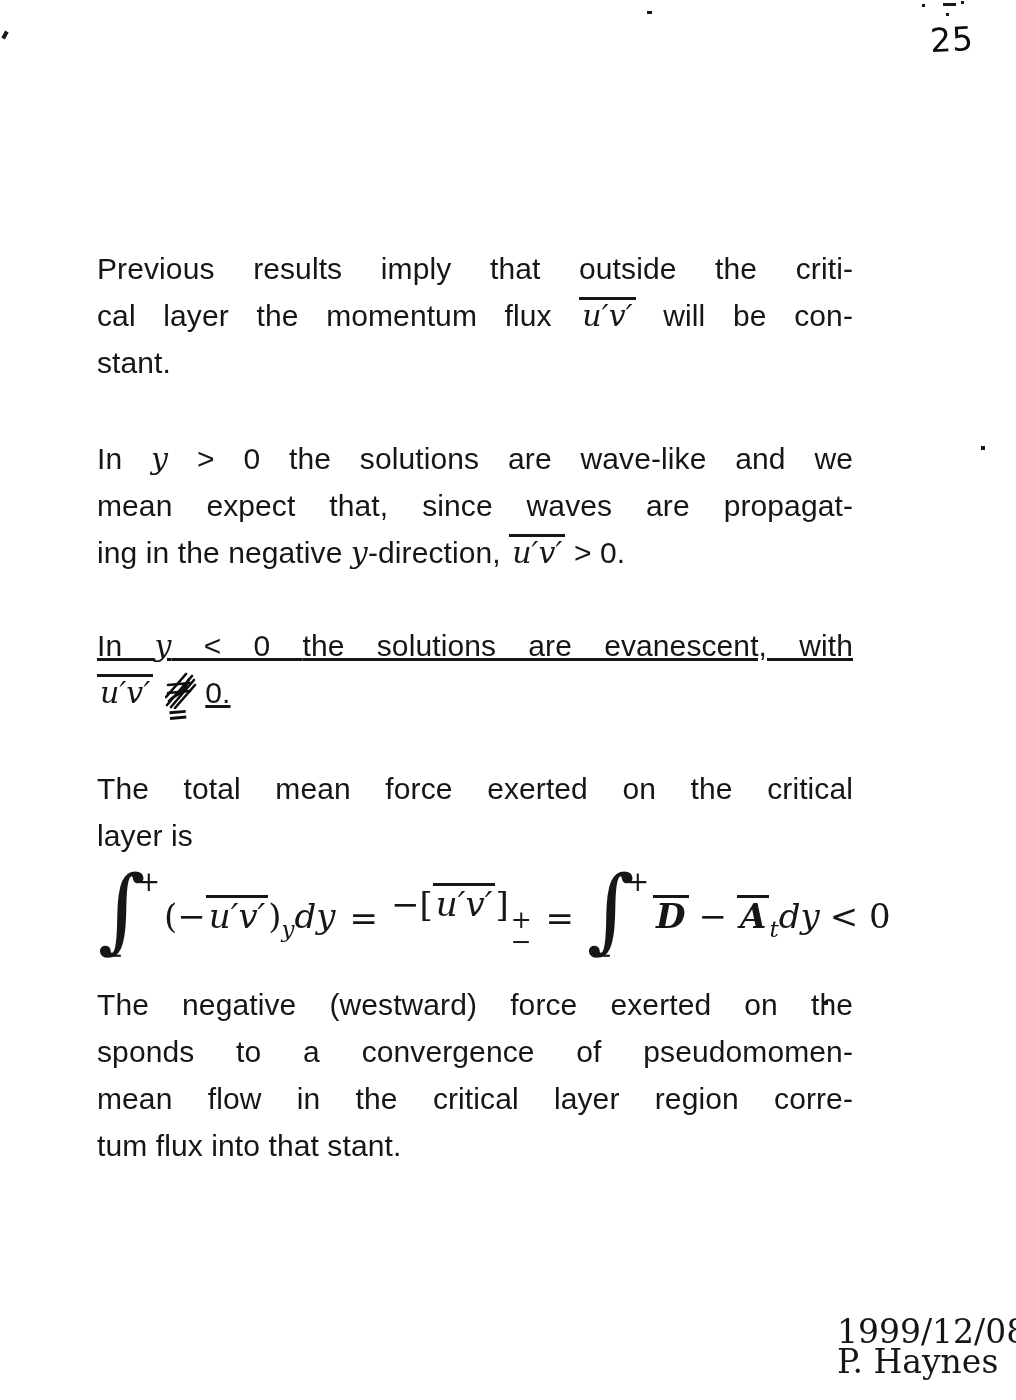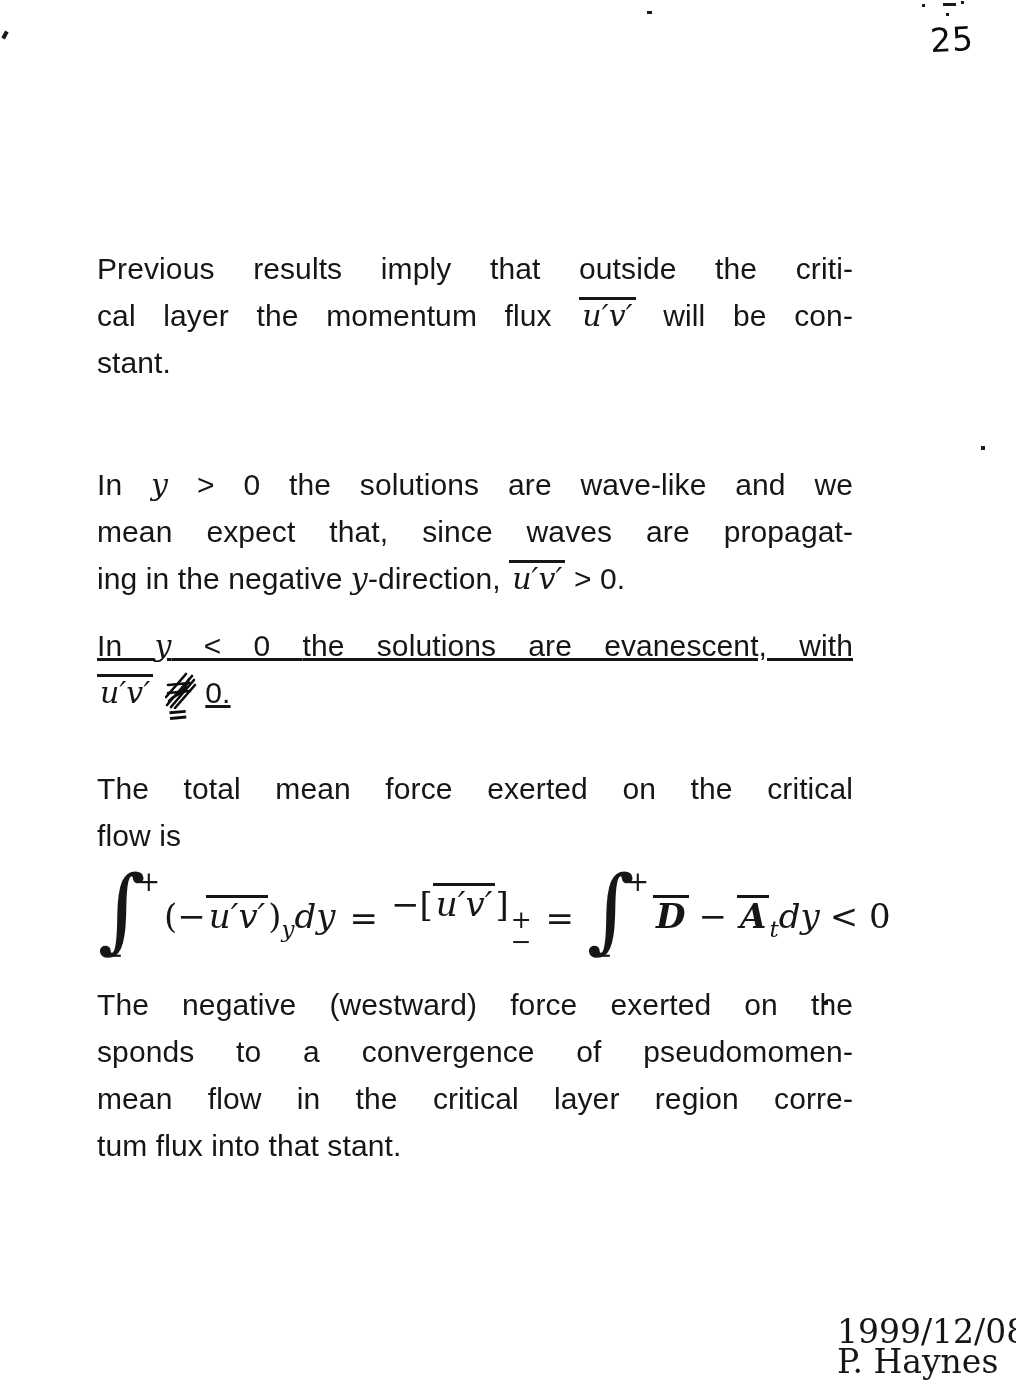--- a/index.html
+++ b/index.html
@@ -53,21 +53,21 @@
   .s1 { left:3px;   top:31px;   width:4px;  height:8px; transform:rotate(28deg); }
   .s2 { left:647px; top:11px;   width:5px;  height:3px; }
   .s3 { left:922px; top:4px;    width:3px;  height:3px; }
   .s4 { left:943px; top:3px;    width:13px; height:3px; }
   .s5 { left:961px; top:1px;    width:3px;  height:3px; }
   .s6 { left:946px; top:13px;   width:3px;  height:3px; }
   .s7 { left:981px; top:446px;  width:4px;  height:4px; }
   .s8 { left:824px; top:1001px; width:4px;  height:4px; }
 
   .p1 { top:245px; }
-  .p2 { top:461px; }
+  .p2 { top:435px; }
   .p3 { top:622px;text-decoration:underline; }
   .p4 { top:765px; }
   .p5 { top:981px; }
 </style>
 </head>
 <body>
 
 <div class="page">
 
   <div class="speck s1"></div>
@@ -105,21 +105,21 @@
             <path d="M10,37 L30,14"></path>
             <path d="M4,30 C10,22 16,28 24,8"></path>
           </g>
         </svg><span>0.</span></div>
   </div>
 
   <div class="hand-eq">=</div>
 
   <div class="para p4">
     <div class="ln just"><span>The total mean force exerted on the critical</span></div>
-    <div class="ln"><span>flow is</span></div>
+    <div class="ln"><span>layer is</span></div>
   </div>
 
   <div class="formula">
     <span class="intwrap">
       <span class="int">∫</span>
       <span class="int-sup">+</span>
       <span class="int-sub">−</span>
     </span>
     <span class="frow"><span class="rm">(−</span><span class="m ovl">u′v′</span><span class="rm">)</span><span class="m sub-i">y</span><span class="m">dy</span></span>
     <span class="eq">=</span>

